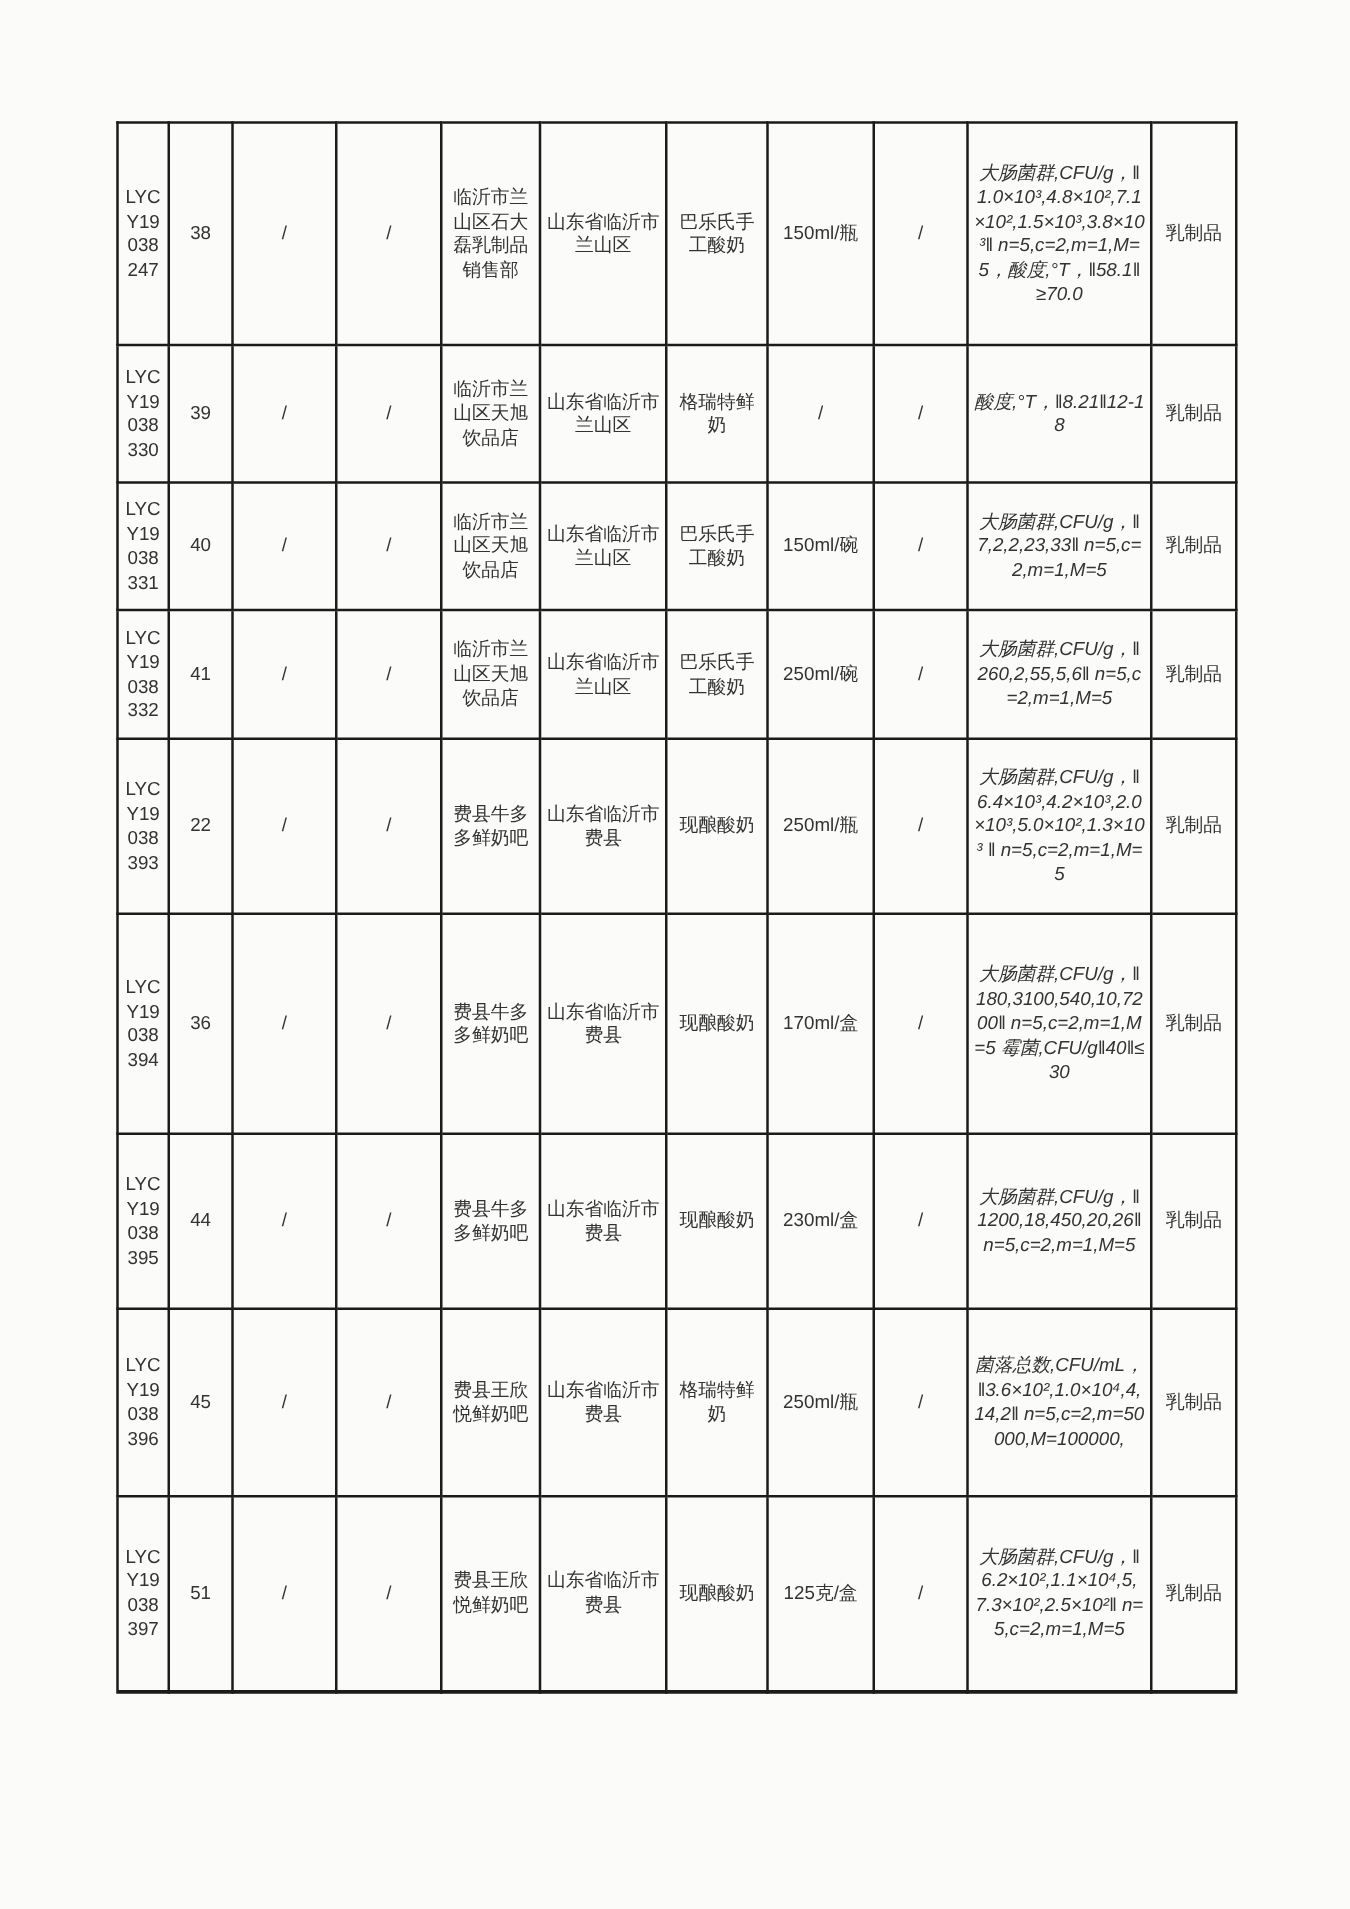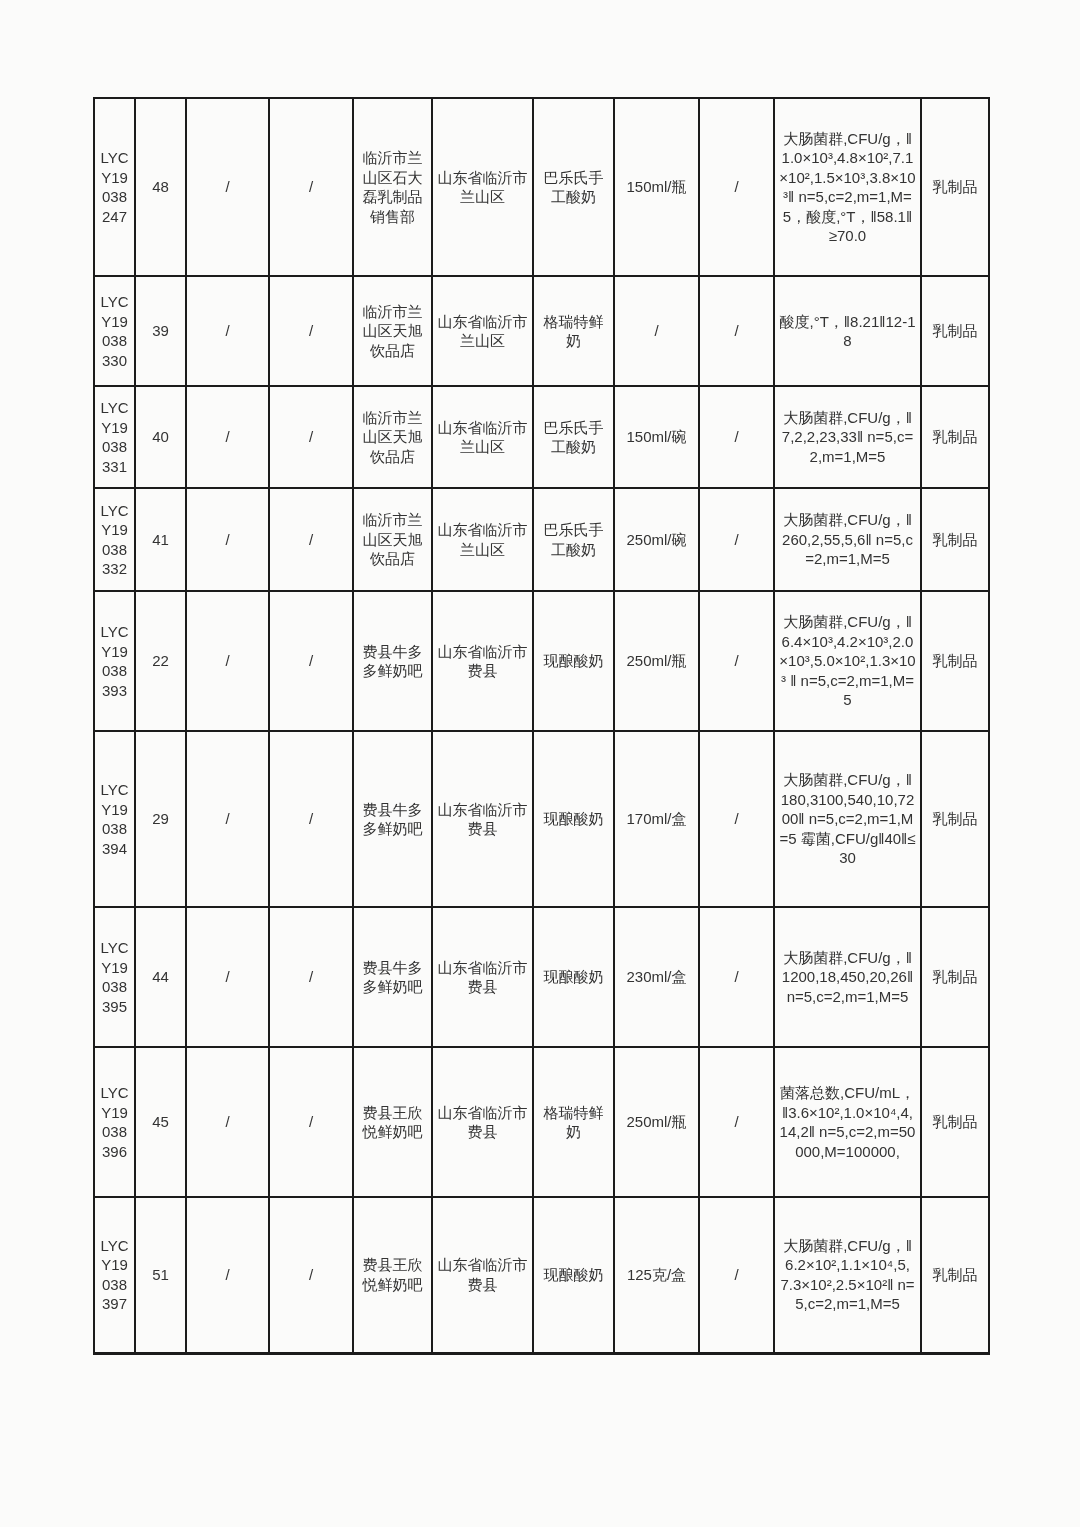--- a/index.html
+++ b/index.html
@@ -28,21 +28,21 @@
     text-align: center;
     vertical-align: middle;
     font-size: 15px;
     line-height: 1.3;
     color: #333333;
     padding: 2px 3px;
     word-break: break-all;
     overflow: hidden;
   }
   .grid td.c-id { white-space: pre-line; text-align: center; }
-  .grid td.c-result { padding: 2px 4px; }
+  .grid td.c-result { padding: 2px 4px; font-style: italic; }
   
   .grid tbody tr:nth-child(1) { height: 178px; }
   .grid tbody tr:nth-child(2) { height: 110px; }
   .grid tbody tr:nth-child(3) { height: 102px; }
   .grid tbody tr:nth-child(4) { height: 103px; }
   .grid tbody tr:nth-child(5) { height: 140px; }
   .grid tbody tr:nth-child(6) { height: 176px; }
   .grid tbody tr:nth-child(7) { height: 140px; }
   .grid tbody tr:nth-child(8) { height: 150px; }
   .grid tbody tr:nth-child(9) { height: 156px; }
@@ -64,21 +64,21 @@
       <col style="width:75px">
       <col style="width:147px">
       <col style="width:68px">
     </colgroup>
     <tbody>
         <tr>
     <td class="c-id">LYC
 Y19
 038
 247</td>
-    <td>48</td>
+    <td>38</td>
     <td>/</td>
     <td>/</td>
     <td>临沂市兰山区石大磊乳制品销售部</td>
     <td>山东省临沂市兰山区</td>
     <td>巴乐氏手工酸奶</td>
     <td>150ml/瓶</td>
     <td>/</td>
     <td class="c-result">大肠菌群,CFU/g，‖1.0×10³,4.8×10²,7.1×10²,1.5×10³,3.8×10³‖ n=5,c=2,m=1,M=5，酸度,°T，‖58.1‖≥70.0</td>
     <td>乳制品</td>
   </tr>
@@ -144,21 +144,21 @@
     <td>250ml/瓶</td>
     <td>/</td>
     <td class="c-result">大肠菌群,CFU/g，‖6.4×10³,4.2×10³,2.0×10³,5.0×10²,1.3×10³ ‖ n=5,c=2,m=1,M=5</td>
     <td>乳制品</td>
   </tr>
         <tr>
     <td class="c-id">LYC
 Y19
 038
 394</td>
-    <td>29</td>
+    <td>36</td>
     <td>/</td>
     <td>/</td>
     <td>费县牛多多鲜奶吧</td>
     <td>山东省临沂市费县</td>
     <td>现酿酸奶</td>
     <td>170ml/盒</td>
     <td>/</td>
     <td class="c-result">大肠菌群,CFU/g，‖180,3100,540,10,7200‖ n=5,c=2,m=1,M=5 霉菌,CFU/g‖40‖≤30</td>
     <td>乳制品</td>
   </tr>

